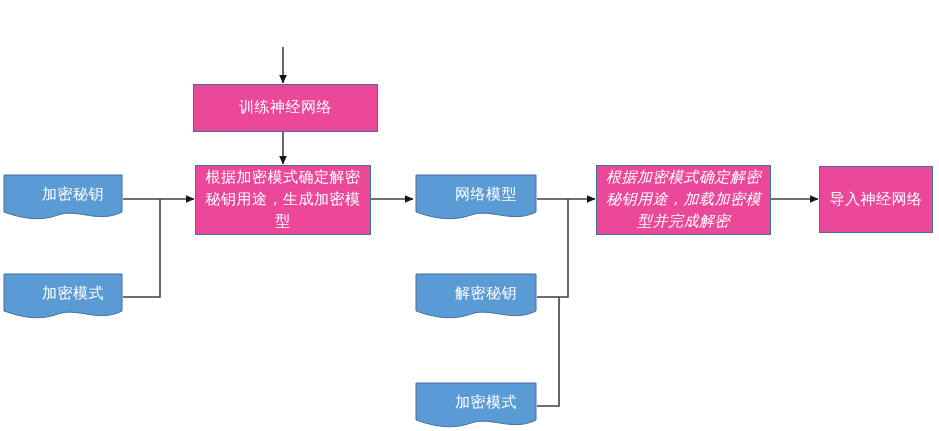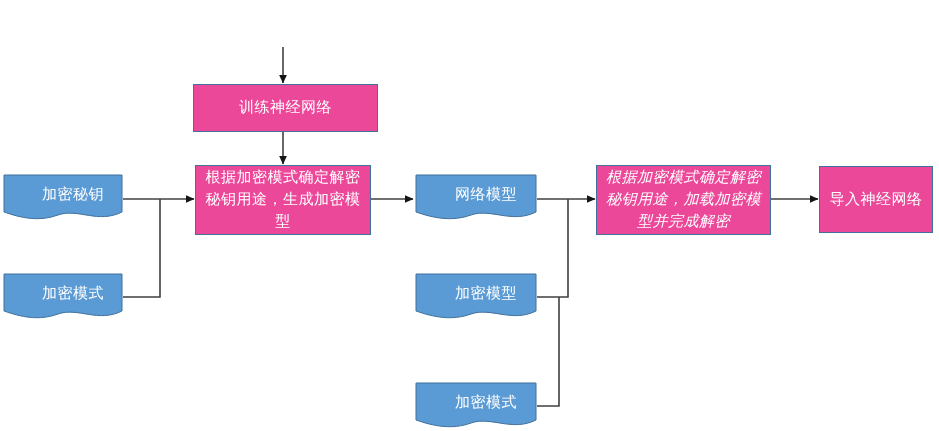--- a/index.html
+++ b/index.html
@@ -130,21 +130,21 @@
     <svg viewBox="0 0 122 50" preserveAspectRatio="none">
       <path d="M1,1 L121,1 L121,38 C97,50 76,34 56,41 C37,48 18,44 1,38 Z" fill="#5B9BD5" stroke="#41719C" stroke-width="1"></path>
     </svg>
     <span class="doc-label">网络模型</span>
   </div>
 
   <div class="node doc" style="left:415px; top:273px; width:122px; height:50px;">
     <svg viewBox="0 0 122 50" preserveAspectRatio="none">
       <path d="M1,1 L121,1 L121,38 C97,50 76,34 56,41 C37,48 18,44 1,38 Z" fill="#5B9BD5" stroke="#41719C" stroke-width="1"></path>
     </svg>
-    <span class="doc-label">加密模型</span>
+    <span class="doc-label">解密秘钥</span>
   </div>
 
   <div class="node doc" style="left:415px; top:382px; width:122px; height:50px;">
     <svg viewBox="0 0 122 50" preserveAspectRatio="none">
       <path d="M1,1 L121,1 L121,38 C97,50 76,34 56,41 C37,48 18,44 1,38 Z" fill="#5B9BD5" stroke="#41719C" stroke-width="1"></path>
     </svg>
     <span class="doc-label">加密模式</span>
   </div>
 
   <div class="node rect" style="left:596px; top:165px; width:175px; height:70px; padding:4px 8px;font-style:italic;">

